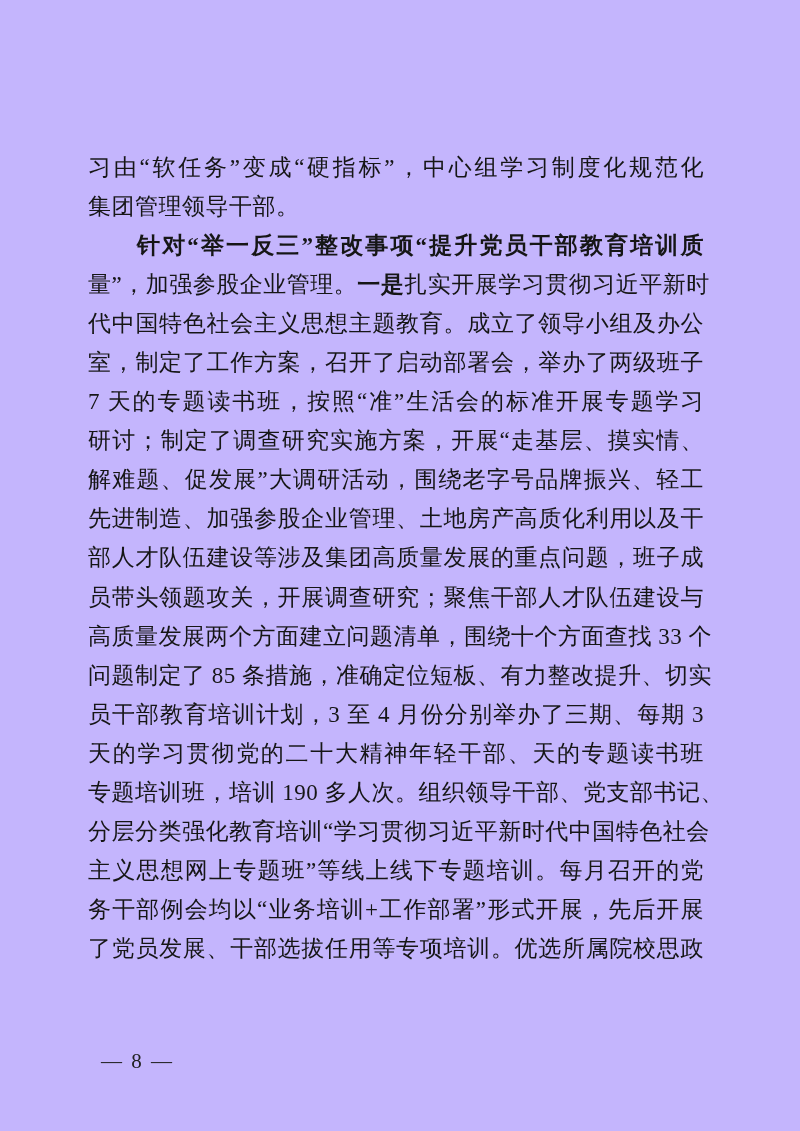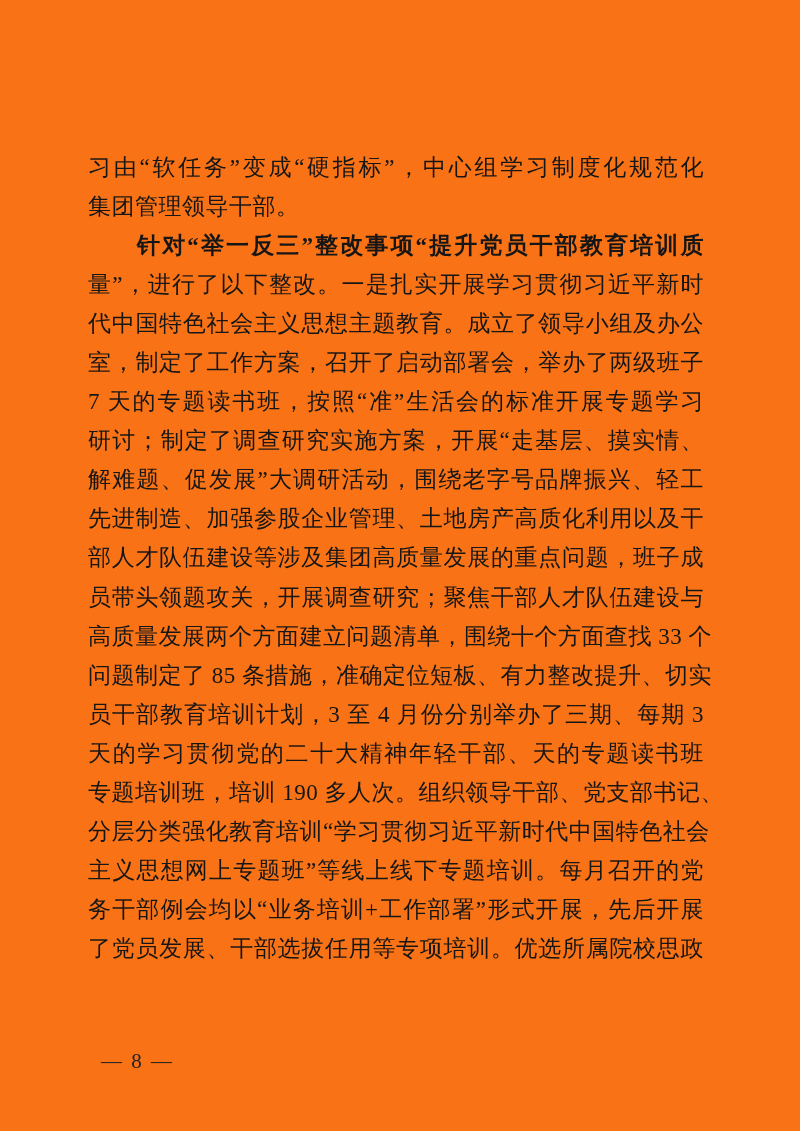--- a/index.html
+++ b/index.html
@@ -4,21 +4,21 @@
 <style>
   html, body {
     margin: 0;
     padding: 0;
     background: #ffffff;
   }
   .page {
     position: relative;
     width: 800px;
     height: 1131px;
-    background: #f97316;
+    background: #c4b5fd;
     overflow: hidden;
     font-family: "Liberation Serif", "DejaVu Serif", serif;
     color: #161616;
   }
   .text-block {
     position: absolute;
     left: 88px;
     top: 148px;
     width: 616px;
   }
@@ -33,41 +33,41 @@
   .line.j {
     text-align: justify;
     text-align-last: justify;
     -moz-text-align-last: justify;
   }
   .line.indent {
     text-indent: 49px;
     font-weight: bold;
   }
   .bold {
-    font-weight: normal;
+    font-weight: bold;
   }
   .page-number {
     position: absolute;
     left: 101px;
     top: 1046px;
     font-size: 21px;
     line-height: 30px;
     letter-spacing: 2px;
     color: #222222;
   }
 </style>
 </head>
 <body>
 
 <div class="page">
   <div class="text-block" id="lines">
       <div class="line j"><span>习由“软任务”变成“硬指标”，中心组学习制度化规范化</span></div>
       <div class="line"><span>集团管理领导干部。</span></div>
       <div class="line j indent"><span>针对“举一反三”整改事项“提升党员干部教育培训质</span></div>
-      <div class="line j"><span>量”，进行了以下整改。</span><span class="bold">一是</span><span>扎实开展学习贯彻习近平新时</span></div>
+      <div class="line j"><span>量”，加强参股企业管理。</span><span class="bold">一是</span><span>扎实开展学习贯彻习近平新时</span></div>
       <div class="line j"><span>代中国特色社会主义思想主题教育。成立了领导小组及办公</span></div>
       <div class="line j"><span>室，制定了工作方案，召开了启动部署会，举办了两级班子</span></div>
       <div class="line j"><span>7 天的专题读书班，按照“准”生活会的标准开展专题学习</span></div>
       <div class="line j"><span>研讨；制定了调查研究实施方案，开展“走基层、摸实情、</span></div>
       <div class="line j"><span>解难题、促发展”大调研活动，围绕老字号品牌振兴、轻工</span></div>
       <div class="line j"><span>先进制造、加强参股企业管理、土地房产高质化利用以及干</span></div>
       <div class="line j"><span>部人才队伍建设等涉及集团高质量发展的重点问题，班子成</span></div>
       <div class="line j"><span>员带头领题攻关，开展调查研究；聚焦干部人才队伍建设与</span></div>
       <div class="line j"><span>高质量发展两个方面建立问题清单，围绕十个方面查找 33 个</span></div>
       <div class="line j"><span>问题制定了 85 条措施，准确定位短板、有力整改提升、切实</span></div>

